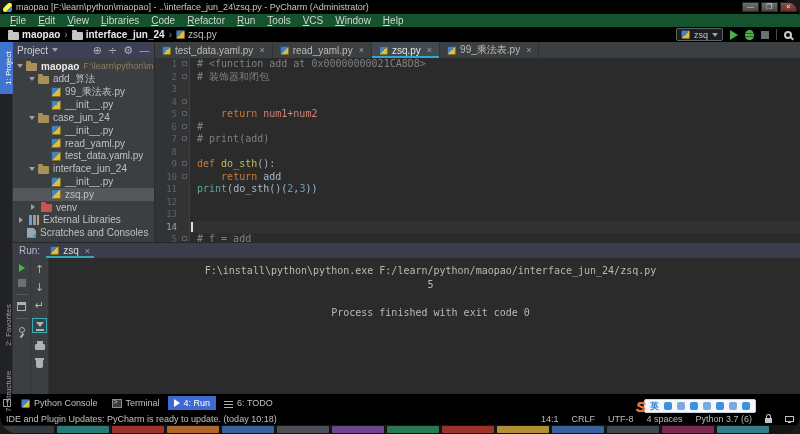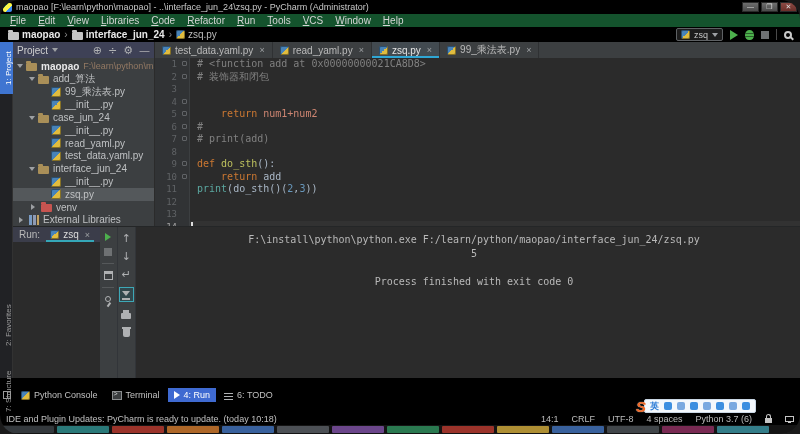--- a/index.html
+++ b/index.html
@@ -107,34 +107,34 @@
   .gut { width:26px; flex:0 0 auto; text-align:right; color:#606366; background:#313335; height:100%; padding-right:4px; font-size:9px; line-height:12.5px; }
   .caretline .gut { color:#a4a3a3; }
   .fold { width:9px; flex:0 0 auto; background:#313335; height:100%; border-right:1px solid #3c3f41; position:relative; }
   .fold .fm { position:absolute; left:1px; top:3px; width:5px; height:5px; border:1px solid #606366; border-radius:1px; }
   .codeseg { white-space:pre; padding-left:7px; line-height:12.5px; }
   .caret { position:absolute; left:36px; top:1px; width:1.5px; height:10px; background:#dddddd; }
   .cm { color:#808080; } .kw { color:#cc7832; } .fn { color:#ffc66d; } .fng { color:#bdc05e; }
   .prm { color:#cf8672; } .pln { color:#a9b7c6; } .bi { color:#5ba7a0; } .num { color:#6897bb; }
 
   
-  .runpanel { height:152px; flex:0 0 auto; display:flex; flex-direction:row; border-top:1px solid #242627; }
+  .runpanel { height:152px; flex:0 0 auto; display:flex; flex-direction:column; border-top:1px solid #242627; }
   .run-header { height:15px; flex:0 0 auto; background:#3b3d4a; display:flex; align-items:center; padding:0 6px; gap:6px; }
   .run-title { color:#b9b9b9; font-size:10px; }
   .run-tab { display:flex; align-items:center; gap:4px; height:15px; padding:0 4px; box-shadow:inset 0 -2px 0 #35a7b8; }
   .run-tab-label { color:#dcdcdc; font-size:10px; }
   .run-body { flex:1; display:flex; min-height:0; background:#2b2b2b; }
   .rtool { width:18px; flex:0 0 auto; background:#3c3f41; display:flex; flex-direction:column; align-items:center; padding-top:6px; gap:7px; border-right:1px solid #323539; }
   .rtool .hdiv { width:12px; height:1px; background:#55585a; }
   .selbox { width:15px; height:15px; border:1px solid #3da8b7; background:#32474c; display:flex; align-items:center; justify-content:center; }
   .console { flex:1; padding:6px 0 0 12px; font-family:"DejaVu Sans Mono","Liberation Mono",monospace; font-size:10px; color:#b9b9b9; }
   .cline { line-height:14px; white-space:pre;text-align:center; }
 
   
-  .bottombar { height:14px; background:#000; display:flex; align-items:center; gap:4px; padding:17px 3px; flex:0 0 auto; }
+  .bottombar { height:14px; background:#000; display:flex; align-items:center; gap:4px; padding:9px 3px; flex:0 0 auto; }
   .bb-item { display:flex; align-items:center; gap:4px; color:#c0c0c0; font-size:9px; padding:0 6px; height:14px; }
   .bb-item.active { background:#3f6ad1; color:#fff; }
   .statusbar { height:13px; background:#000; display:flex; align-items:center; padding:0 6px; gap:4px; flex:0 0 auto; }
   .status-msg { color:#c0c0c0; font-size:9px; flex:1; }
   .status-right { display:flex; align-items:center; gap:13px; color:#bcbcbc; font-size:9px; }
   .taskbar { height:9px; background:#141414; display:flex; gap:3px; padding:1px 2px; flex:0 0 auto; filter:blur(0.6px); }
   .tb-block { height:7px; width:52px; border-radius:1px; opacity:.85; }
 
   
   .sogou { position:absolute; right:44px; top:398px; height:16px; display:flex; align-items:center; z-index:50; }

